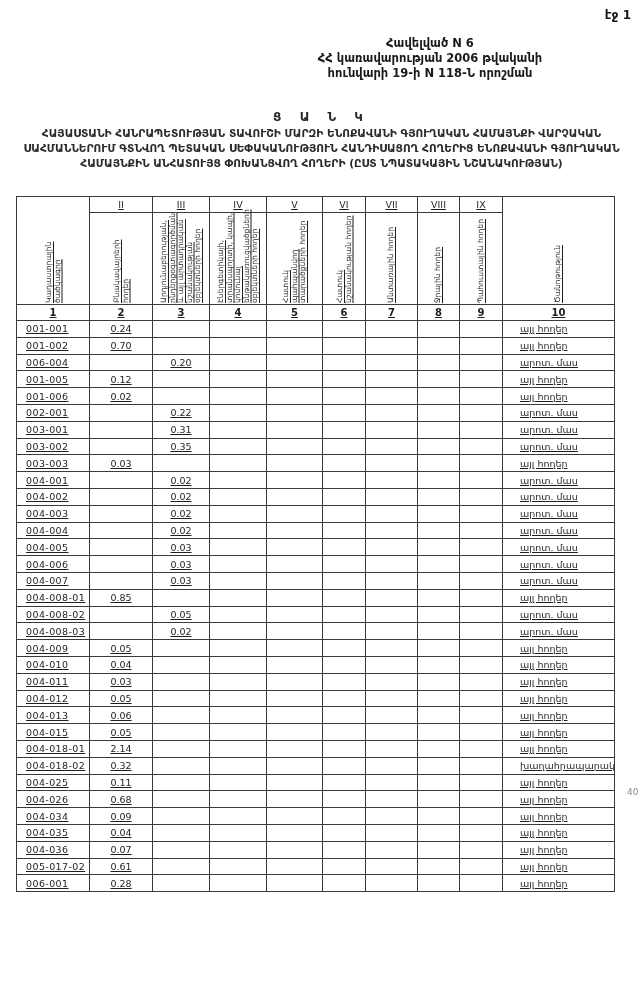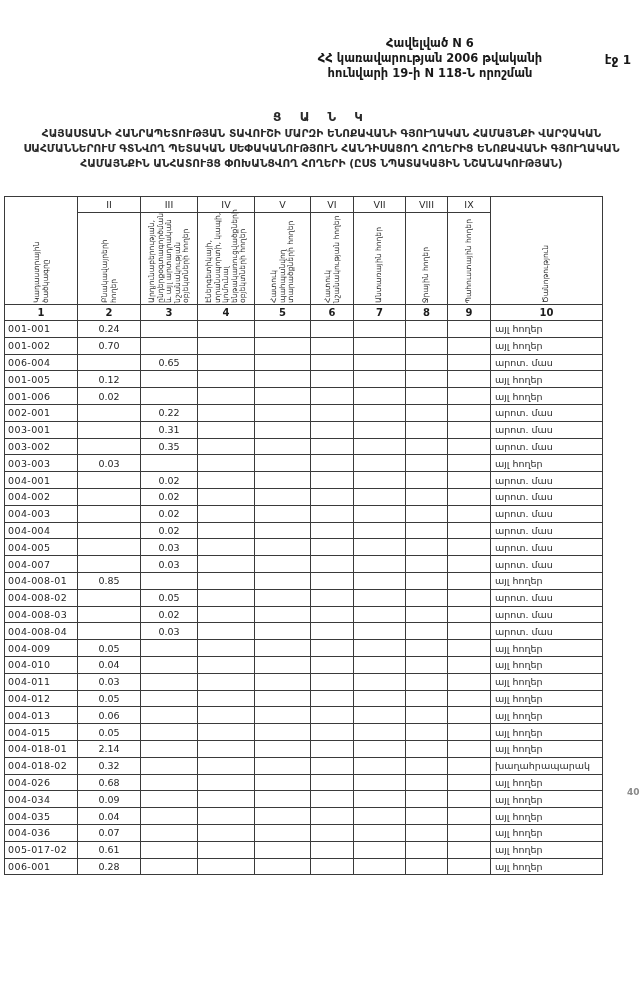--- a/index.html
+++ b/index.html
@@ -7,34 +7,34 @@
     width:643px;height:983px;
     background:#ffffff;
     font-family:"DejaVu Sans",sans-serif;
     color:#1f1f1f;
     position:relative;
     overflow:hidden;
   }
   .page{position:absolute;inset:0;}
   .page-label{
     position:absolute;top:8px;right:12px;
-    font-size:12px;font-weight:bold;color:#161616;margin-top:45px;
+    font-size:12px;font-weight:bold;color:#161616;
   }
   .doc-header{
     position:absolute;top:36px;left:255px;width:350px;
     text-align:center;font-weight:bold;font-size:11.5px;line-height:1.3;
     color:#1a1a1a;
   }
   .doc-title{
     position:absolute;top:110px;left:14px;width:615px;
     text-align:center;font-weight:bold;color:#2a2a2a;
   }
   .title-word{font-size:12px;letter-spacing:7px;margin-bottom:2px;}
   .title-text{font-size:10.6px;line-height:1.4;}
-  .table-wrap{position:absolute;top:196px;left:4px;}
+  .table-wrap{position:absolute;top:196px;left:16px;text-decoration:underline;}
   table.dtable{
     border-collapse:collapse;table-layout:fixed;width:598px;
     font-size:9.5px;color:#222;
   }
   .dtable th,.dtable td{
     border:1px solid #3a3a3a;padding:0;overflow:hidden;
     font-weight:normal;
   }
   .dtable th{vertical-align:bottom;background:#fff;}
   .roman{
@@ -45,26 +45,26 @@
   .vwrap.tall{height:107px;}
   .vlabel{
     writing-mode:vertical-rl;transform:rotate(180deg);
     font-size:7.6px;line-height:1.12;max-height:100%;
     padding:1px 0;color:#2d2d2d;text-align:left;
   }
   td.numcell{
     height:15px;text-align:center;font-weight:bold;font-size:10px;color:#1d1d1d;
   }
   .dtable tbody td{height:15.8px;}
-  td.code{text-align:left;padding-left:3px;letter-spacing:0.4px;color:#242424;}
+  td.code{text-align:left;padding-left:9px;letter-spacing:0.4px;color:#242424;}
   td.val{text-align:center;color:#242424;}
-  td.note{text-align:left;padding-left:4px;color:#2b2b2b;}
+  td.note{text-align:left;padding-left:17px;color:#2b2b2b;}
   .margin-mark{
     position:absolute;left:627px;top:787px;
-    font-size:9px;color:#8a8a8a;font-weight:bold;
+    font-size:9px;color:#8a8a8a;
   }
 </style>
 </head>
 <body>
 
 <div class="page">
 
   <div class="page-label">էջ 1</div>
 
   <div class="doc-header">
@@ -187,21 +187,21 @@
             <td class="val"></td>
             <td class="val"></td>
             <td class="val"></td>
             <td class="val"></td>
             <td class="val"></td>
             <td class="note">այլ հողեր</td>
           </tr>
           <tr>
             <td class="code">006-004</td>
             <td class="val"></td>
-            <td class="val">0.65</td>
+            <td class="val">0.20</td>
             <td class="val"></td>
             <td class="val"></td>
             <td class="val"></td>
             <td class="val"></td>
             <td class="val"></td>
             <td class="val"></td>
             <td class="note">արոտ. մաս</td>
           </tr>
           <tr>
             <td class="code">001-005</td>
@@ -329,20 +329,32 @@
             <td class="val">0.03</td>
             <td class="val"></td>
             <td class="val"></td>
             <td class="val"></td>
             <td class="val"></td>
             <td class="val"></td>
             <td class="val"></td>
             <td class="note">արոտ. մաս</td>
           </tr>
           <tr>
+            <td class="code">004-006</td>
+            <td class="val"></td>
+            <td class="val">0.03</td>
+            <td class="val"></td>
+            <td class="val"></td>
+            <td class="val"></td>
+            <td class="val"></td>
+            <td class="val"></td>
+            <td class="val"></td>
+            <td class="note">արոտ. մաս</td>
+          </tr>
+          <tr>
             <td class="code">004-007</td>
             <td class="val"></td>
             <td class="val">0.03</td>
             <td class="val"></td>
             <td class="val"></td>
             <td class="val"></td>
             <td class="val"></td>
             <td class="val"></td>
             <td class="val"></td>
             <td class="note">արոտ. մաս</td>
@@ -377,32 +389,20 @@
             <td class="val">0.02</td>
             <td class="val"></td>
             <td class="val"></td>
             <td class="val"></td>
             <td class="val"></td>
             <td class="val"></td>
             <td class="val"></td>
             <td class="note">արոտ. մաս</td>
           </tr>
           <tr>
-            <td class="code">004-008-04</td>
-            <td class="val"></td>
-            <td class="val">0.03</td>
-            <td class="val"></td>
-            <td class="val"></td>
-            <td class="val"></td>
-            <td class="val"></td>
-            <td class="val"></td>
-            <td class="val"></td>
-            <td class="note">արոտ. մաս</td>
-          </tr>
-          <tr>
             <td class="code">004-009</td>
             <td class="val">0.05</td>
             <td class="val"></td>
             <td class="val"></td>
             <td class="val"></td>
             <td class="val"></td>
             <td class="val"></td>
             <td class="val"></td>
             <td class="val"></td>
             <td class="note">այլ հողեր</td>
@@ -483,20 +483,32 @@
             <td class="code">004-018-02</td>
             <td class="val">0.32</td>
             <td class="val"></td>
             <td class="val"></td>
             <td class="val"></td>
             <td class="val"></td>
             <td class="val"></td>
             <td class="val"></td>
             <td class="val"></td>
             <td class="note">խաղահրապարակ</td>
+          </tr>
+          <tr>
+            <td class="code">004-025</td>
+            <td class="val">0.11</td>
+            <td class="val"></td>
+            <td class="val"></td>
+            <td class="val"></td>
+            <td class="val"></td>
+            <td class="val"></td>
+            <td class="val"></td>
+            <td class="val"></td>
+            <td class="note">այլ հողեր</td>
           </tr>
           <tr>
             <td class="code">004-026</td>
             <td class="val">0.68</td>
             <td class="val"></td>
             <td class="val"></td>
             <td class="val"></td>
             <td class="val"></td>
             <td class="val"></td>
             <td class="val"></td>

